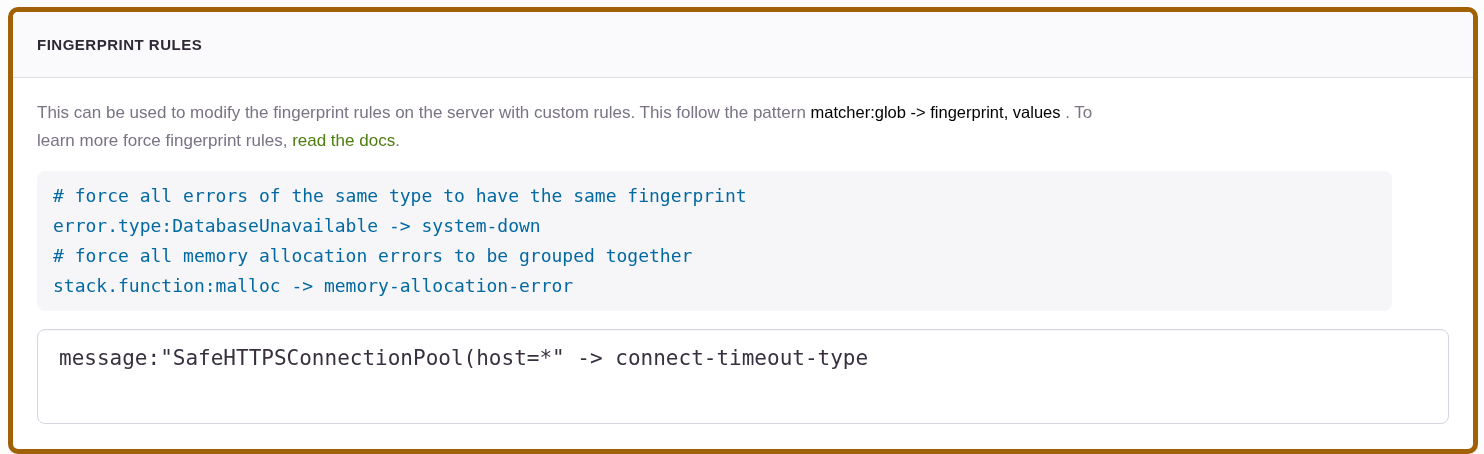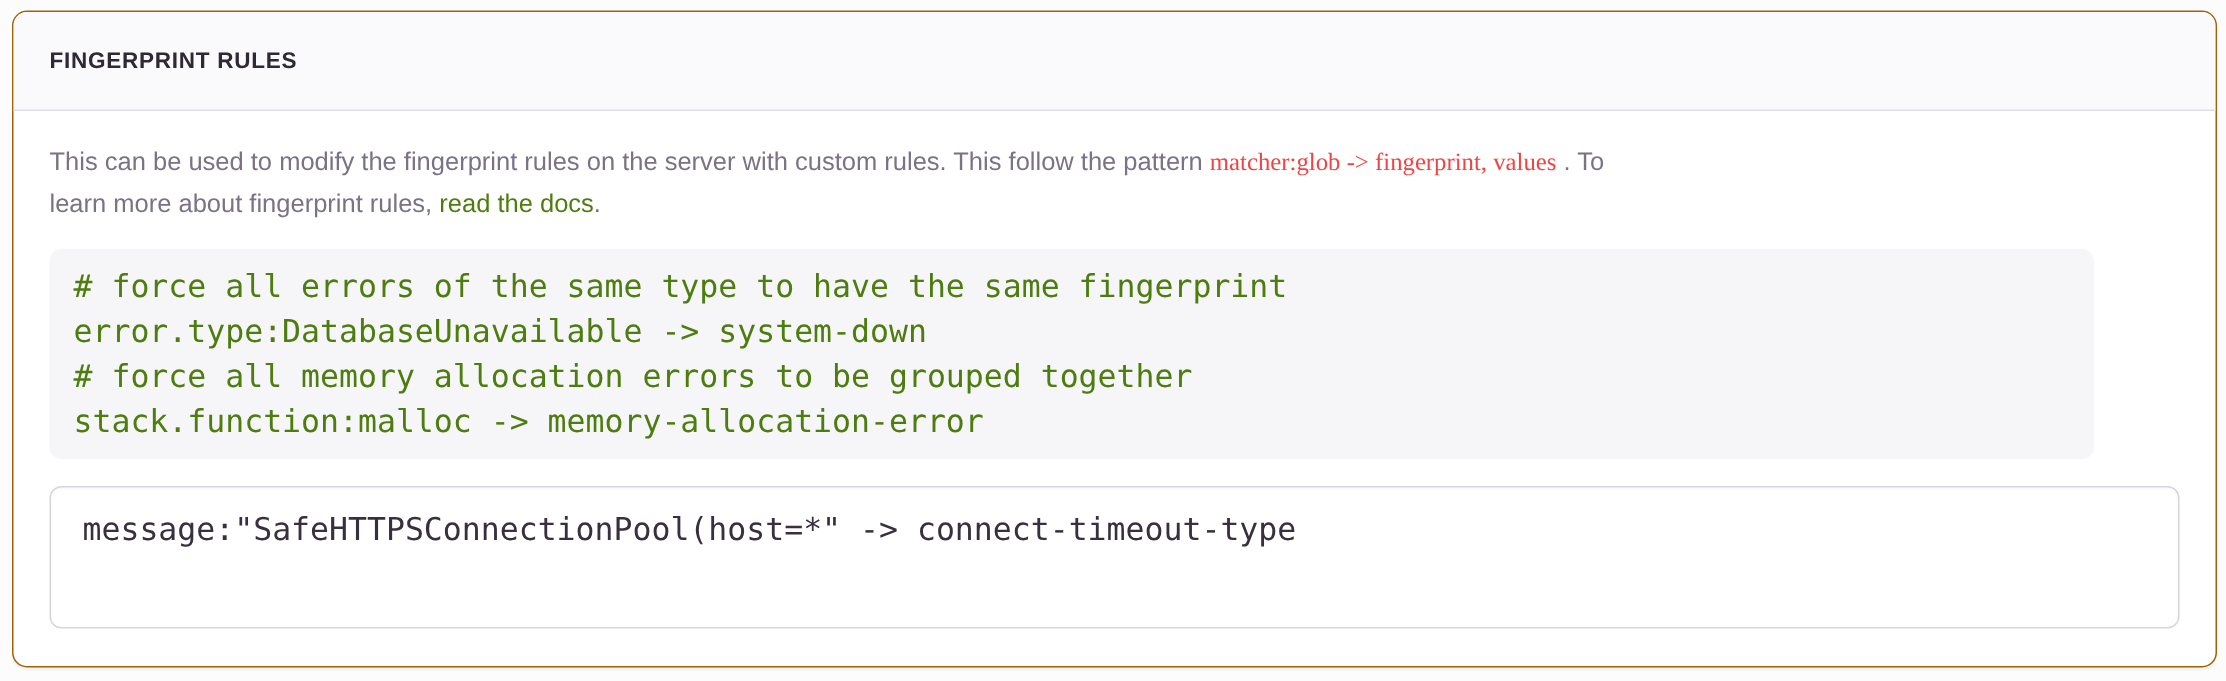--- a/index.html
+++ b/index.html
@@ -9,21 +9,21 @@
     width: 1484px;
     height: 454px;
     background: #fcfcfd;
     font-family: "Liberation Sans", sans-serif;
     overflow: hidden;
   }
   .panel {
     margin: 7px 6px 0 8px;
     width: 1470px;
     background: #ffffff;
-    border: 1px solid #a16207;
+    border: 5px solid #a16207;
     border-radius: 10px;
     box-shadow: 0 2px 0 rgba(37, 11, 54, 0.04);
     overflow: hidden;
   }
   .panel-header {
     height: 66px;
     display: flex;
     align-items: center;
     padding: 0 24px;
     background: #faf9fb;
@@ -39,38 +39,38 @@
   .panel-body {
     padding: 20px 24px 25px 24px;
   }
   .description {
     margin: 0 0 16px 0;
     font-size: 17px;
     line-height: 28px;
     color: #7a7285;
   }
   .description code {
-    font-family: Liberation Serif, serif;
+    font-family: Liberation Sans, sans-serif;
     font-size: 16.5px;
-    color: #ef4444;
+    color: #000000;
   }
   .docs-link {
     color: #4d7c0f;
     text-decoration: none;
     cursor: pointer;
   }
   .example-block {
     margin: 0 57px 18px 0;
     padding: 10px 16px;
     background: #f6f5f8;
     border-radius: 8px;
     font-family: "DejaVu Sans Mono", monospace;
-    font-size: 21px;
+    font-size: 18px;
     line-height: 30px;
-    color: #4d7c0f;
+    color: #0369a1;
     white-space: pre;
     overflow: hidden;
   }
   .rules-input {
     display: block;
     width: 100%;
     height: 95px;
     padding: 13px 21px;
     background: #ffffff;
     border: 1px solid #d9d3e0;
@@ -92,21 +92,21 @@
 <section class="panel">
   <header class="panel-header">
     <h2 class="panel-title">FINGERPRINT RULES</h2>
   </header>
   <div class="panel-body">
     <p class="description">
       <span>This can be used to modify the fingerprint rules on the server with custom rules. This follow the pattern</span>
       <code>matcher:glob -&gt; fingerprint, values</code>
       <span>. To</span>
       <br>
-      <span>learn more about fingerprint rules,</span>
+      <span>learn more force fingerprint rules,</span>
       <a class="docs-link">read the docs</a><span>.</span>
     </p>
     <pre class="example-block"># force all errors of the same type to have the same fingerprint
 error.type:DatabaseUnavailable -&gt; system-down
 # force all memory allocation errors to be grouped together
 stack.function:malloc -&gt; memory-allocation-error</pre>
     <textarea class="rules-input" spellcheck="false" style="">message:"SafeHTTPSConnectionPool(host=*" -&gt; connect-timeout-type</textarea>
   </div>
 </section>
 

